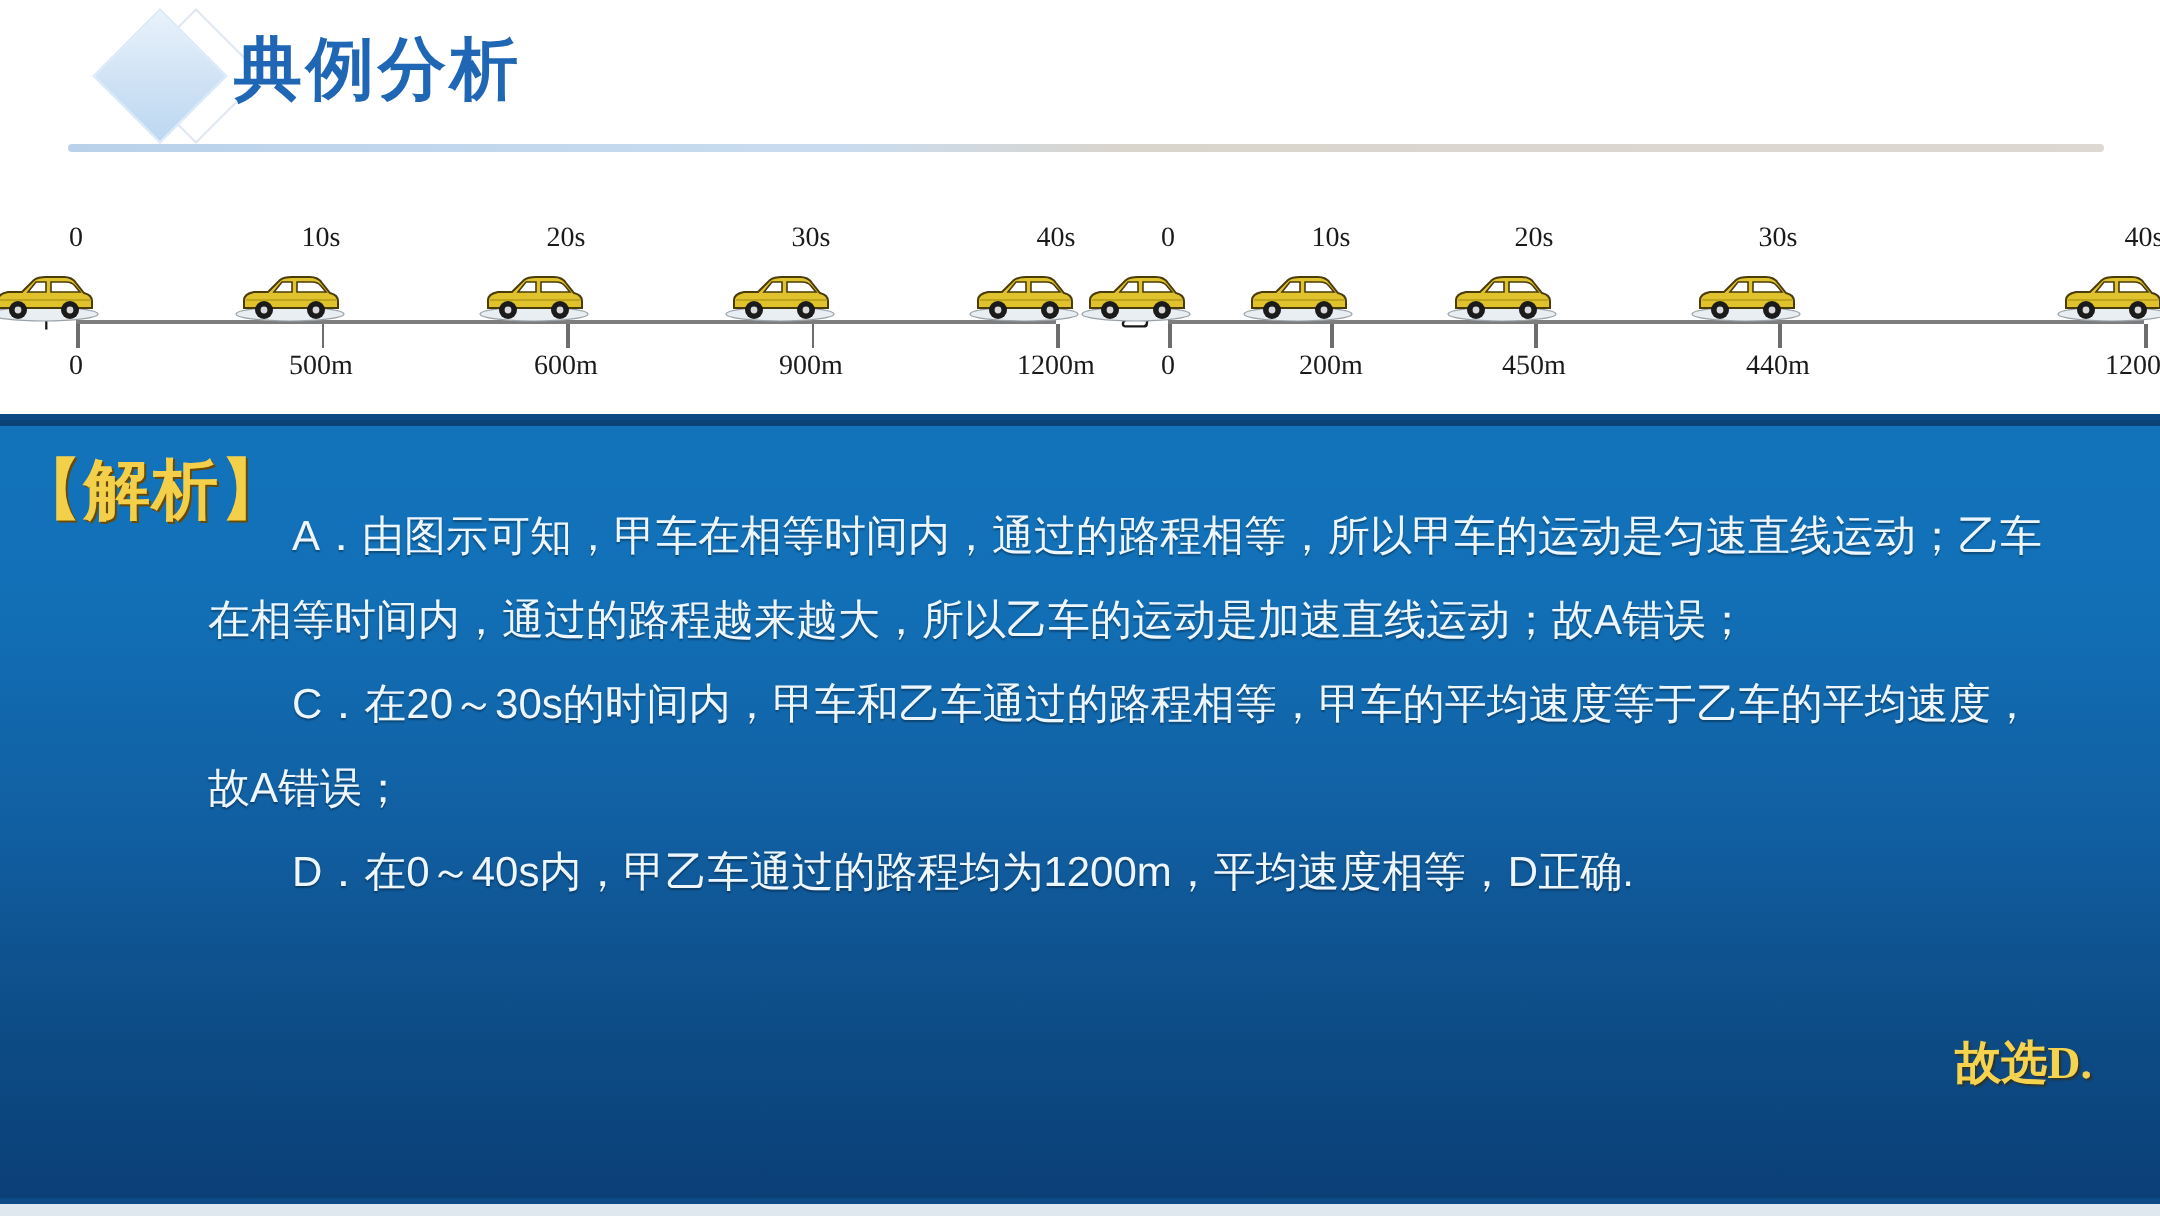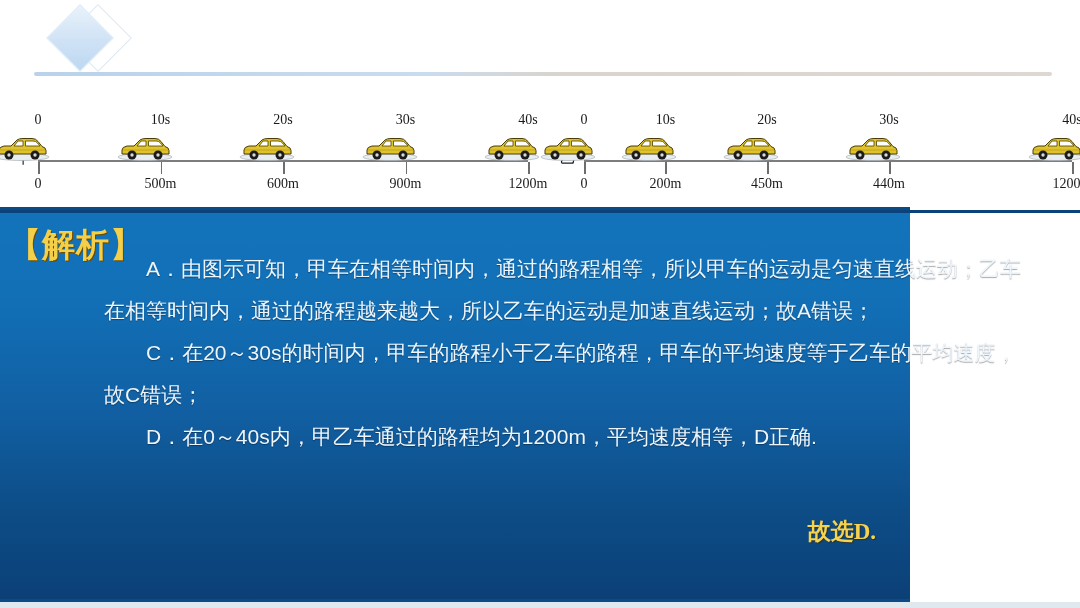--- a/index.html
+++ b/index.html
@@ -68,21 +68,21 @@
     font-family:"Liberation Serif",serif;
     font-size:14px;color:#1a1a1a;
     transform:translateX(-50%);
     white-space:nowrap;
   }
 
   .car{position:absolute;top:29px;width:56px;height:24px;}
 
   
   .panel{
-    position:absolute;left:0;top:207px;width:910px;height:395px;
+    position:absolute;left:0;top:207px;width:1080px;height:395px;
     background:linear-gradient(180deg,#1273bb 0%,#1270b7 22%,#115fa2 52%,#0d4c86 78%,#0b4077 100%);
     border-top:3px solid #0c4a86;
     border-bottom:3px solid #0c4a86;
     box-sizing:border-box;
   }
   .panel-accent-top{
     position:absolute;left:0;top:0;width:1080px;height:3px;background:#0b4277;
   }
   .analysis-tag{
     position:absolute;left:8px;top:13px;
@@ -113,20 +113,21 @@
   }
 </style>
 </head>
 <body>
 
 <div class="header">
   <div class="diamond-wrap">
     <div class="diamond d-back"></div>
     <div class="diamond d-front"></div>
   </div>
+  <div class="header-title">典例分析</div>
   <div class="header-rule"></div>
 </div>
 
 <div class="figure">
 
   <div class="track track-a">
     <div class="track-label">甲</div>
     <div class="road road-a"></div>
     <div id="trackA-items">
         <div class="tick" style="left:30px"></div>
@@ -278,19 +279,19 @@
           </svg></div>
       </div>
   </div>
 </div>
 
 <div class="panel">
   <div class="panel-accent-top"></div>
   <div class="analysis-tag">【解析】</div>
   <div class="body-text">
     <p class="para">A．由图示可知，甲车在相等时间内，通过的路程相等，所以甲车的运动是匀速直线运动；乙车在相等时间内，通过的路程越来越大，所以乙车的运动是加速直线运动；故A错误；</p>
-    <p class="para">C．在20～30s的时间内，甲车的路程小于乙车的路程，甲车的平均速度等于乙车的平均速度，故C错误；</p>
+    <p class="para">C．在20～30s的时间内，甲车和乙车通过的路程相等，甲车的平均速度等于乙车的平均速度，故A错误；</p>
     <p class="para">D．在0～40s内，甲乙车通过的路程均为1200m，平均速度相等，D正确.</p>
   </div>
   <div class="conclusion">故选D.</div>
 </div>
 
 <div class="bottom-strip"></div>
 
 </body></html>

